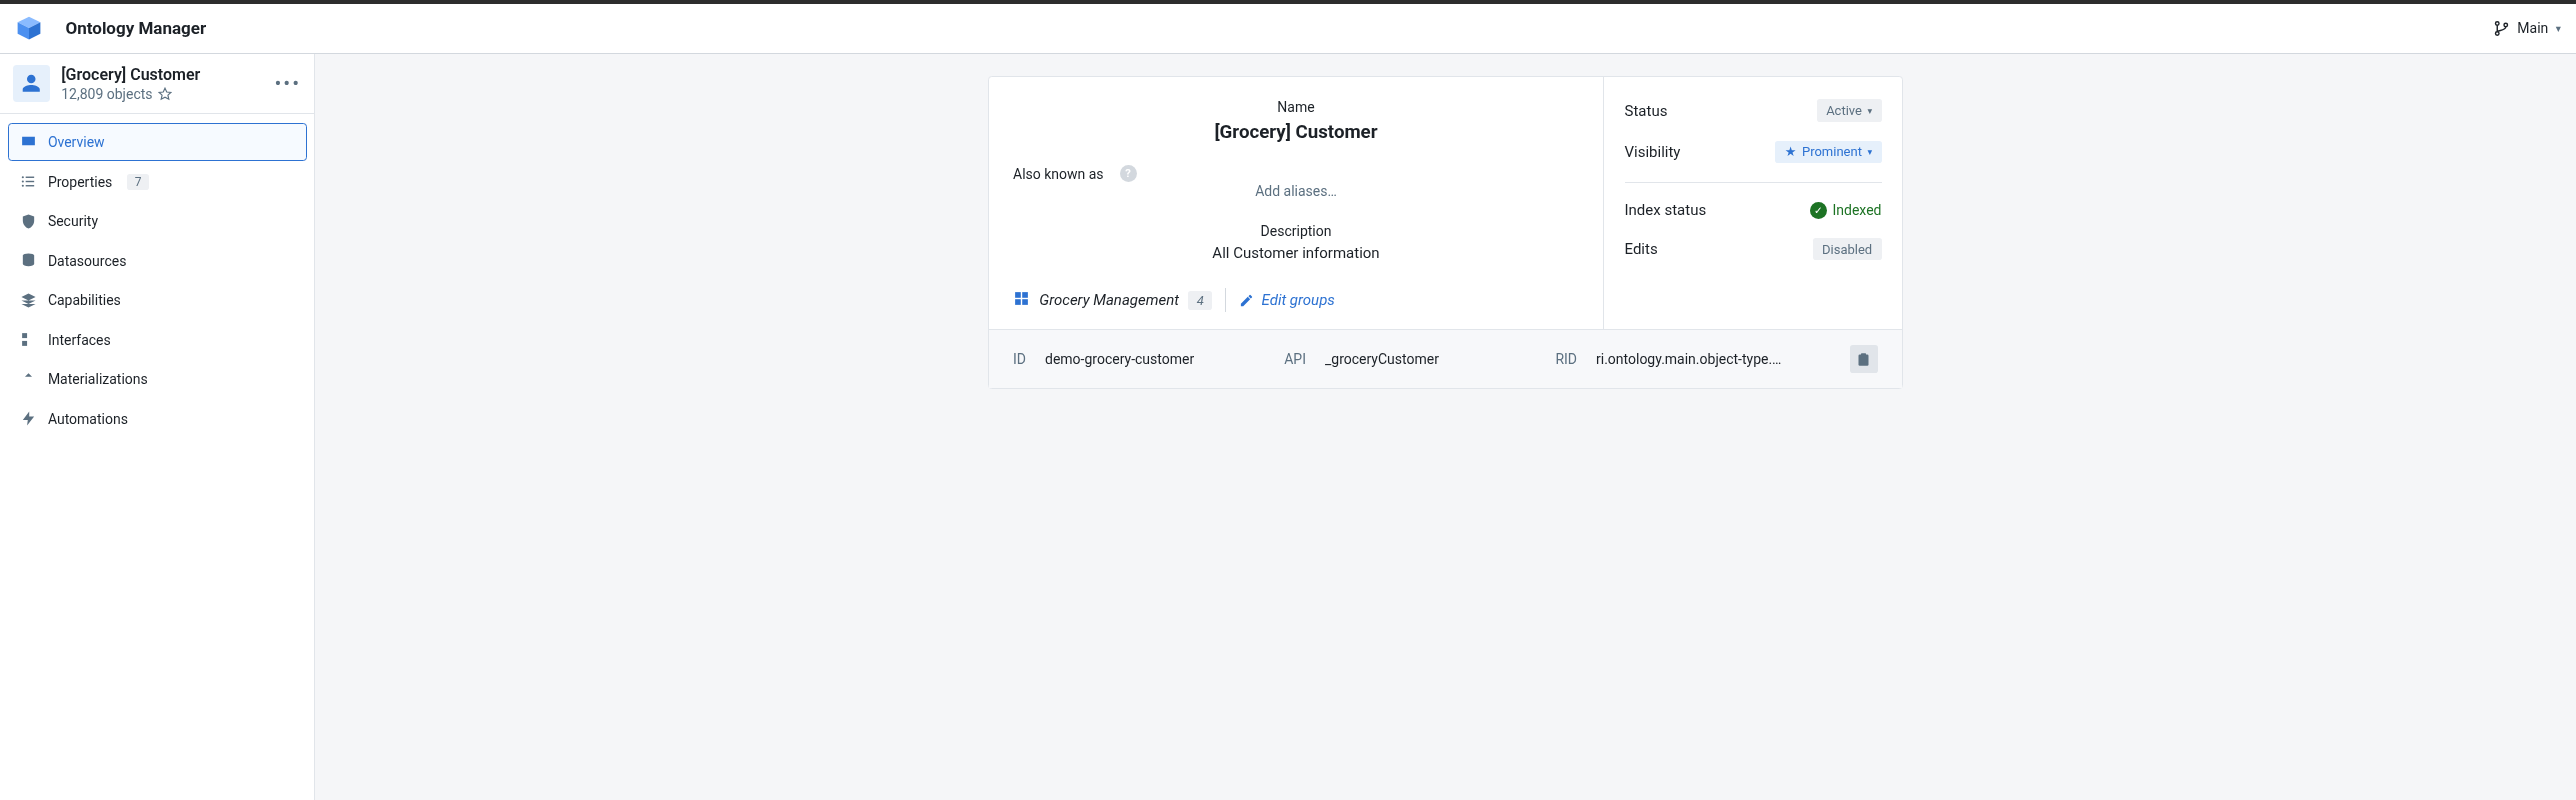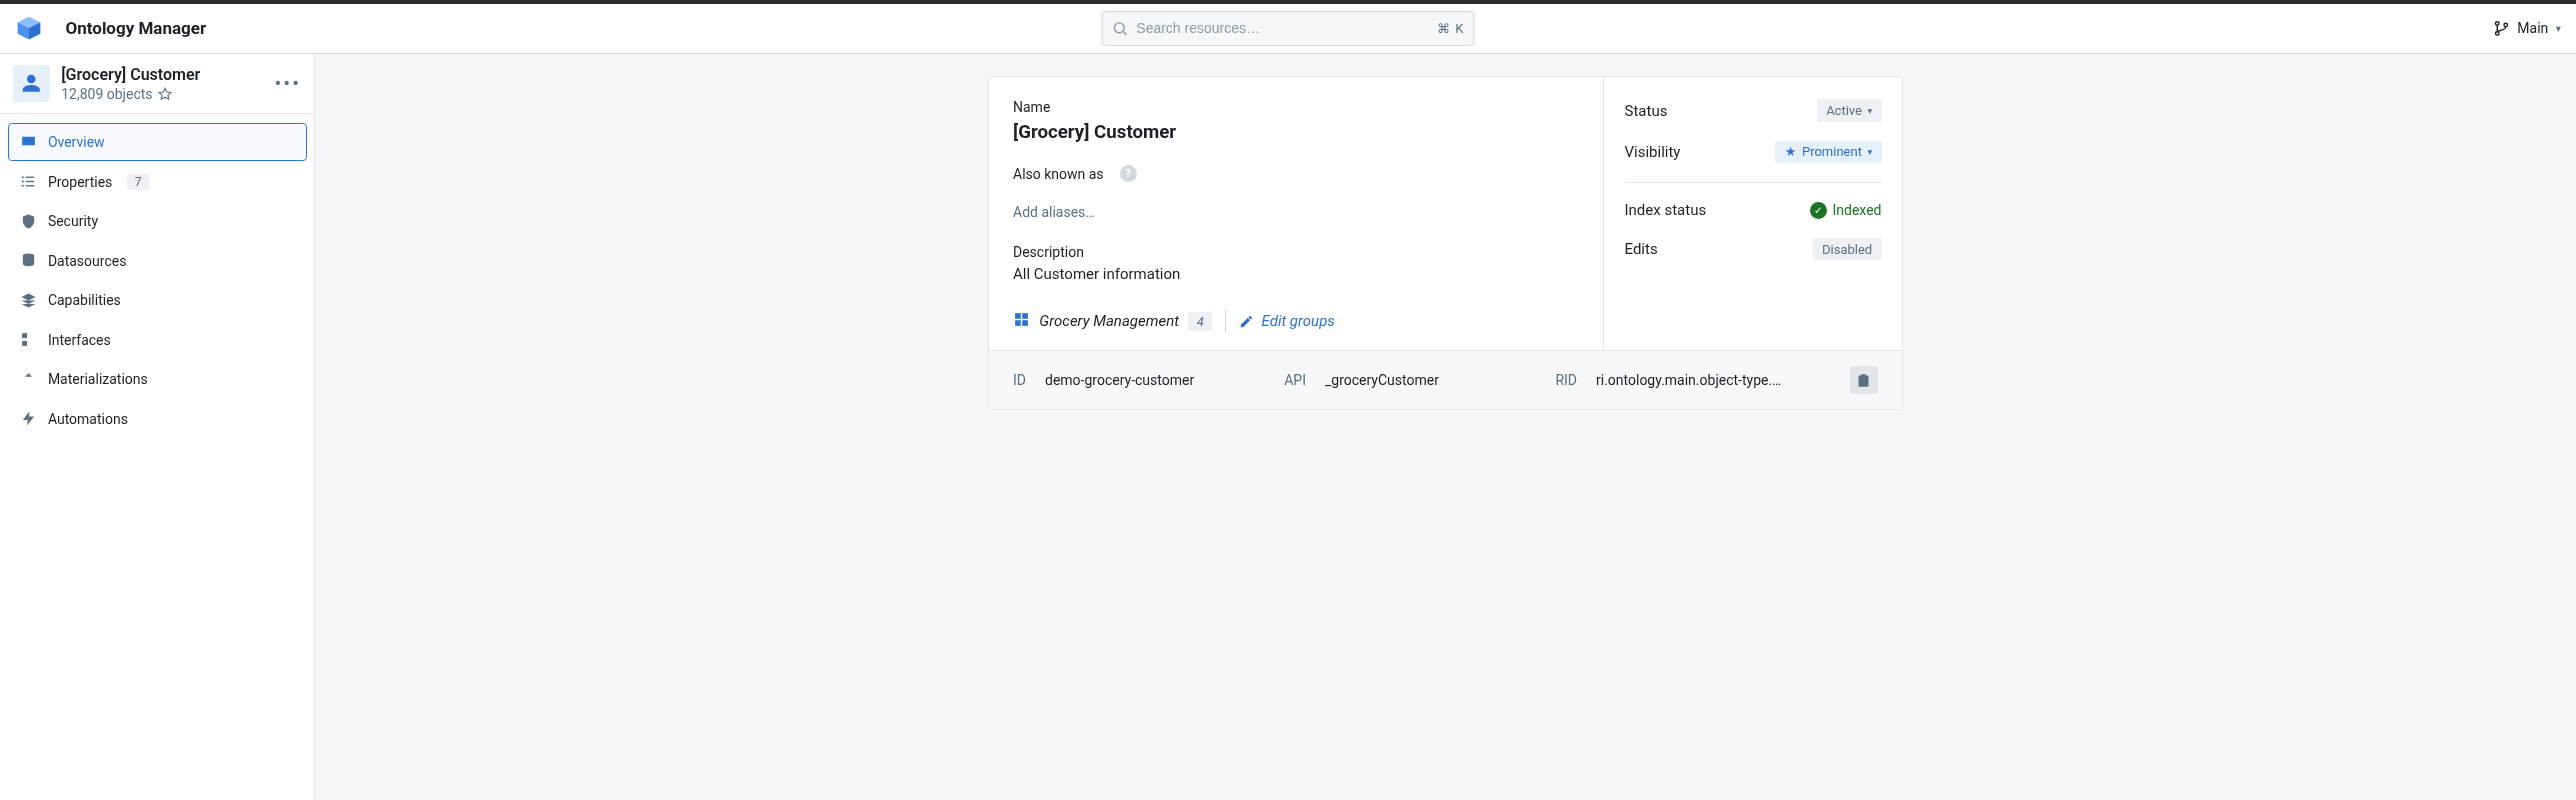--- a/index.html
+++ b/index.html
@@ -56,34 +56,34 @@
   .nav-item .nic { width:17px; height:17px; display:flex; align-items:center; justify-content:center; flex-shrink: 0;}
   .nav-item .nic svg { width:17px; height:17px; fill:#5c7080; }
   .nav-item.active .nic svg { fill:#2d72d2; }
   .badge {
     background:#eef0f3; color:#5c7080; font-size:12px; padding:0.9px 7.5px; border-radius:2.8px; margin-left:3.7px;
   }
   .main { flex:1; padding: 22.4px; overflow:auto; }
   .card {
     background:#fff; border:0.9px solid #e1e5ea; border-radius:3.7px; max-width:915px; margin: 0 auto;
   }
-  .card-body { display:flex; }
+  .card-body { display:flex;text-align:center; }
   .card-left { flex:1; padding: 22.4px 24px 17px; }
   .card-right { width:299px; border-left:0.9px solid #e1e5ea; padding: 22.4px 20.5px; }
   .field-label { font-size:14px; color:#1c2127; margin-bottom:5.6px; }
   .field-value { font-size:18.7px; font-weight:700; }
   .row { display:flex; }
   .row .col { flex:1; }
   .row + .row, .block { margin-top: 22.4px; }
   .aka { display:flex; align-items:center; gap:16px; }
   .help-icon {
     width:17px; height:17px; border-radius:50%; background:#d3d8de; color:#fff;
     display:inline-flex; align-items:center; justify-content:center; font-size:11.2px; font-weight:700;
   }
-  .muted-link { color:#5c7080; font-size:14px; margin-top:22px; display:inline-block; cursor:pointer;}
+  .muted-link { color:#5c7080; font-size:14px; margin-top:1px; display:inline-block; cursor:pointer;}
   .desc-val { font-size:15px; margin-top:5.6px; }
   .group-row { display:flex; align-items:center; gap:13px; margin-top:26px;font-style:italic; }
   .group-chip { display:flex; align-items:center; gap:9.3px; font-size:15px; }
   .group-chip .grid-icon svg { width:17px; height:17px; fill:#2d72d2; }
   .count-badge { background:#eef0f3; color:#5c7080; font-size:13px; padding:1.9px 8.4px; border-radius:2.8px; }
   .vdiv { width:0.9px; height:24px; background:#d3d8de; }
   .edit-link { color:#2d72d2; display:flex; align-items:center; gap:7.5px; font-size:15px; cursor:pointer; }
   .edit-link svg { width:15px; height:15px; fill:#2d72d2; }
   .status-row { display:flex; justify-content:space-between; align-items:center; margin-bottom:18.7px; }
   .tag {
@@ -121,28 +121,20 @@
 <div class="header">
   <div class="logo-box">
     <svg viewBox="0 0 32 32">
       <path fill="#8ABBFF" d="M16 2 L30 9 L16 16 L2 9 Z"></path>
       <path fill="#4C90F0" d="M2 9 L16 16 L16 30 L2 23 Z"></path>
       <path fill="#2D72D2" d="M30 9 L30 23 L16 30 L16 16 Z"></path>
     </svg>
   </div>
   <div class="app-title">Ontology Manager</div>
 
-  <div class="search">
-    <svg width="17" height="17" viewBox="0 0 24 24" fill="none" stroke="#8a9ba8" stroke-width="2">
-      <circle cx="11" cy="11" r="7"></circle>
-        <line x1="21" y1="21" x2="16.65" y2="16.65"></line>
-    </svg>
-    <input placeholder="Search resources…" style="">
-    <span class="kbd">⌘ K</span>
-  </div>
 
   <div class="spacer"></div>
 
   <div class="branch-btn">
     <svg width="17" height="17" viewBox="0 0 24 24" fill="none" stroke="#1c2127" stroke-width="2">
       <circle cx="6" cy="5" r="2.5"></circle>
         <circle cx="6" cy="19" r="2.5"></circle>
         <circle cx="18" cy="7" r="2.5"></circle>
       <path d="M6 7.5 V16.5 M18 9.5 C18 14 12 14 6 16"></path>
     </svg>

